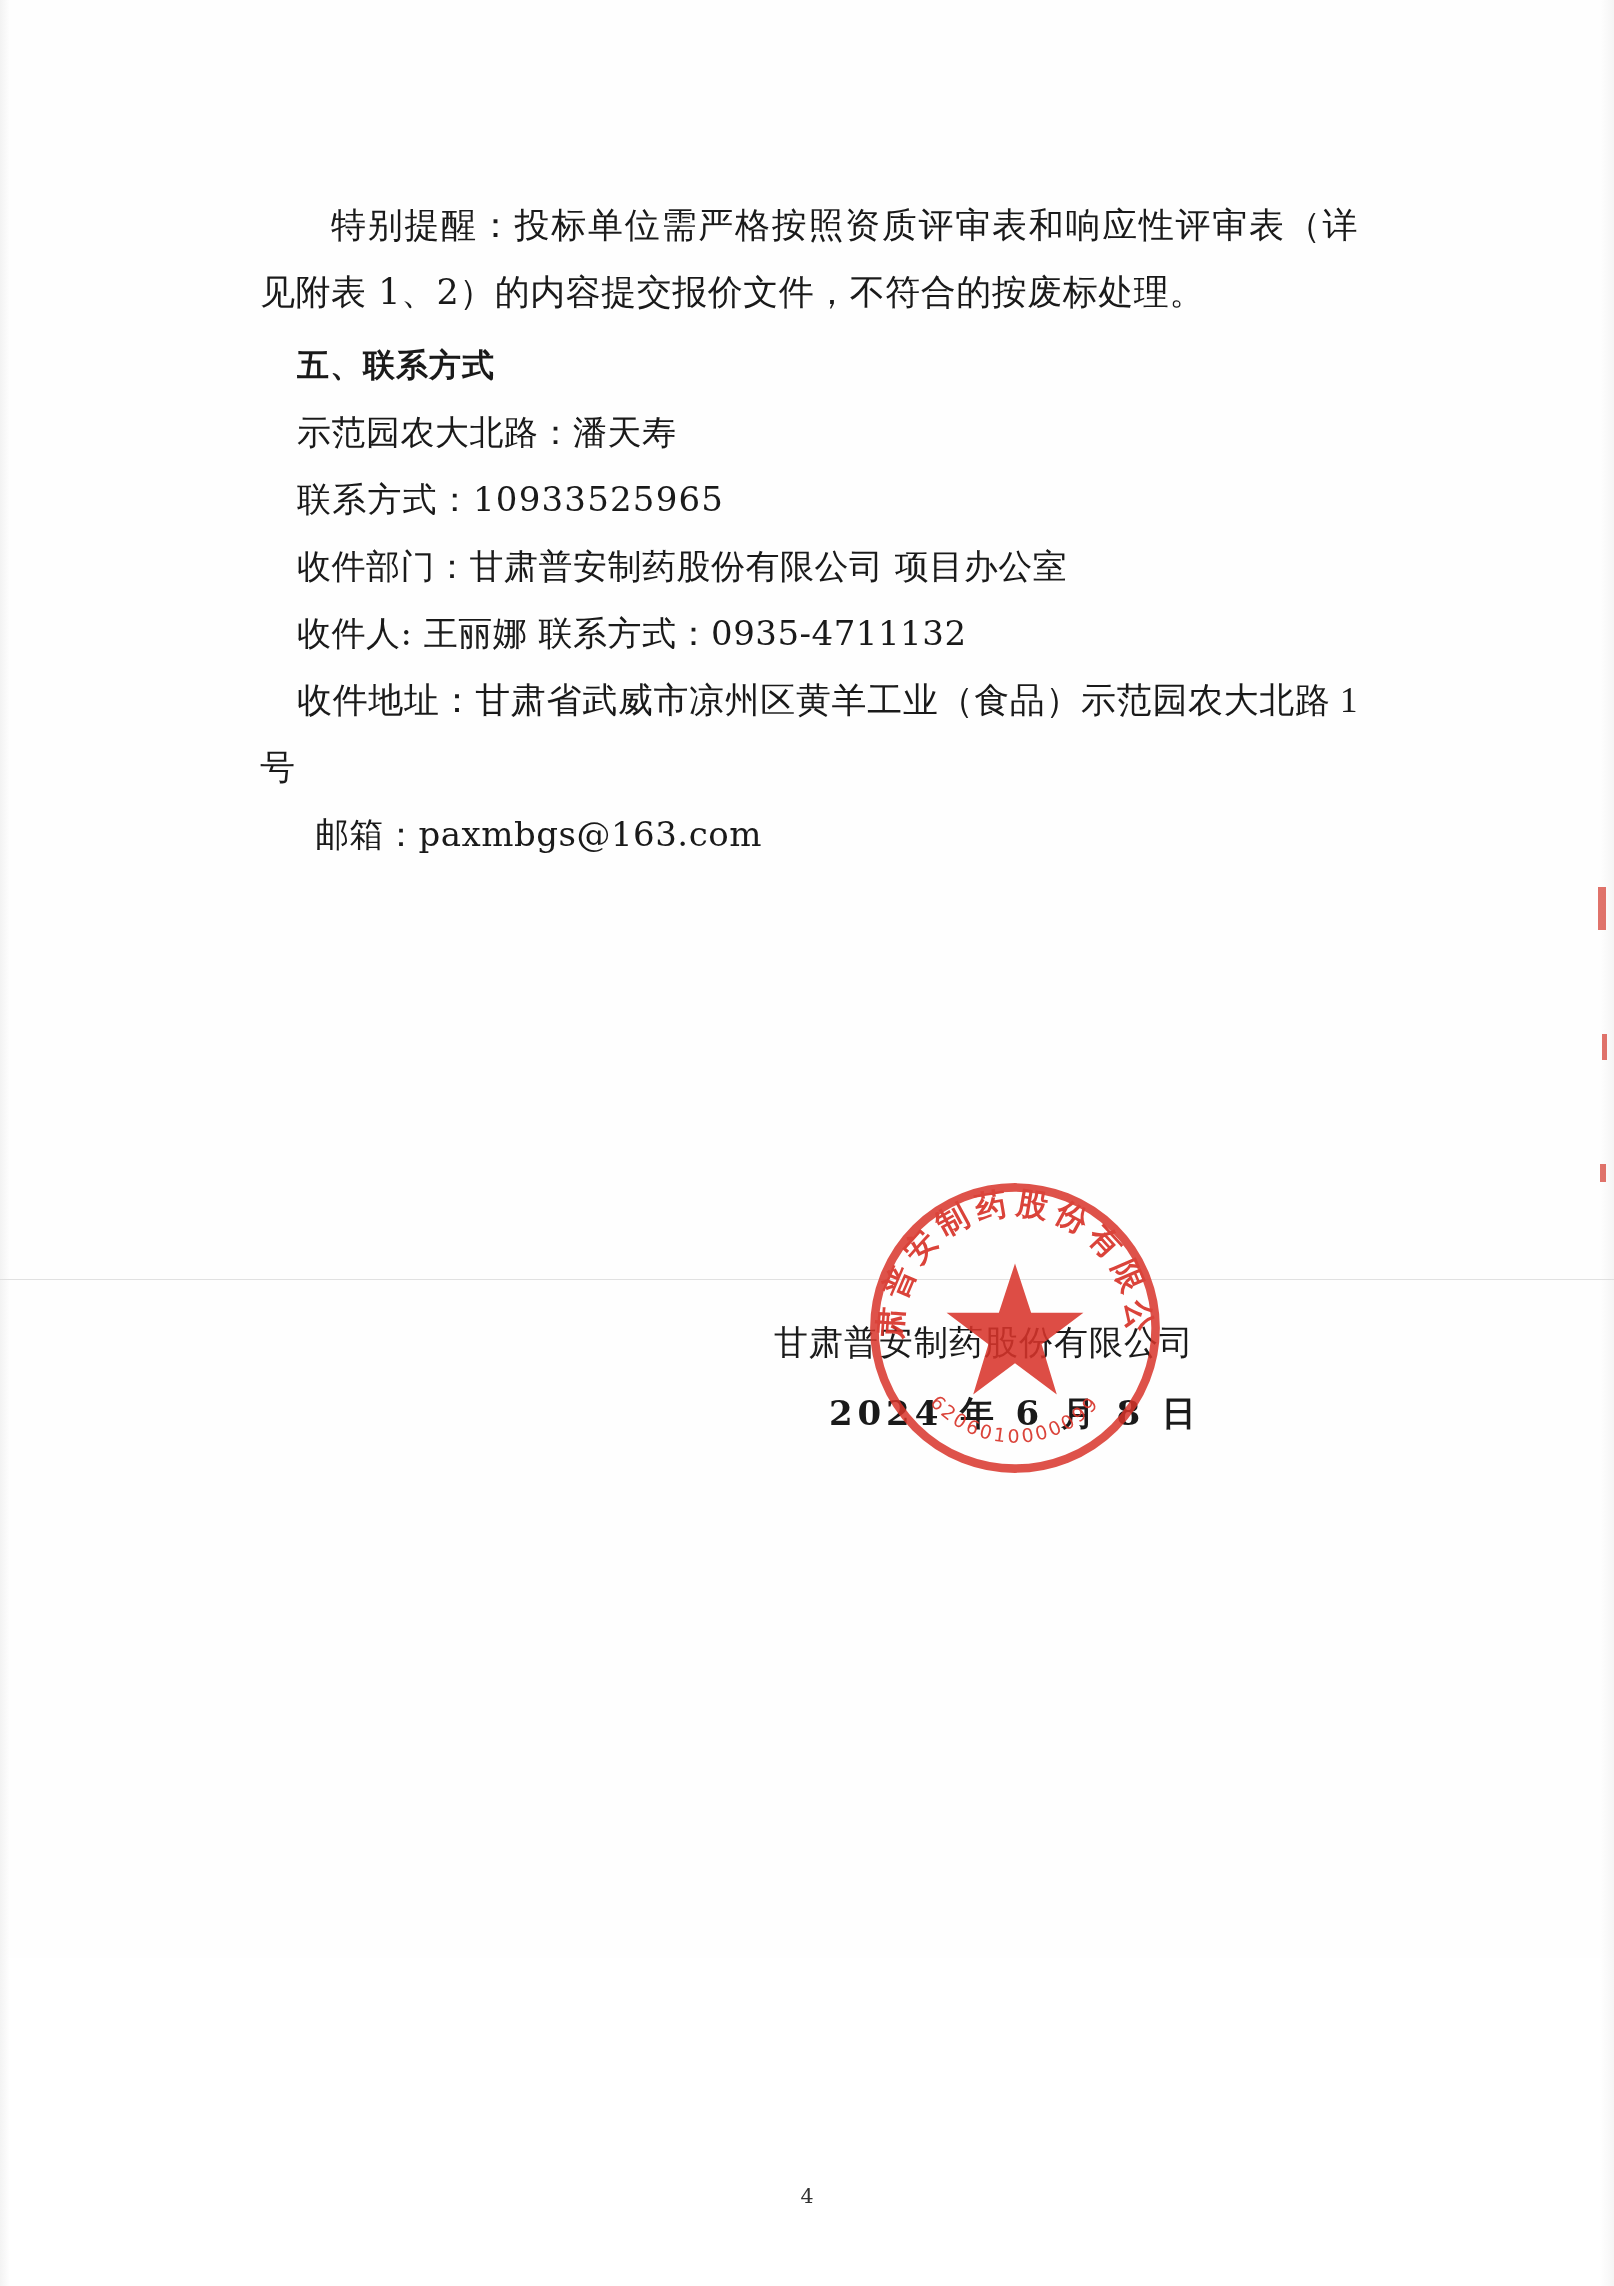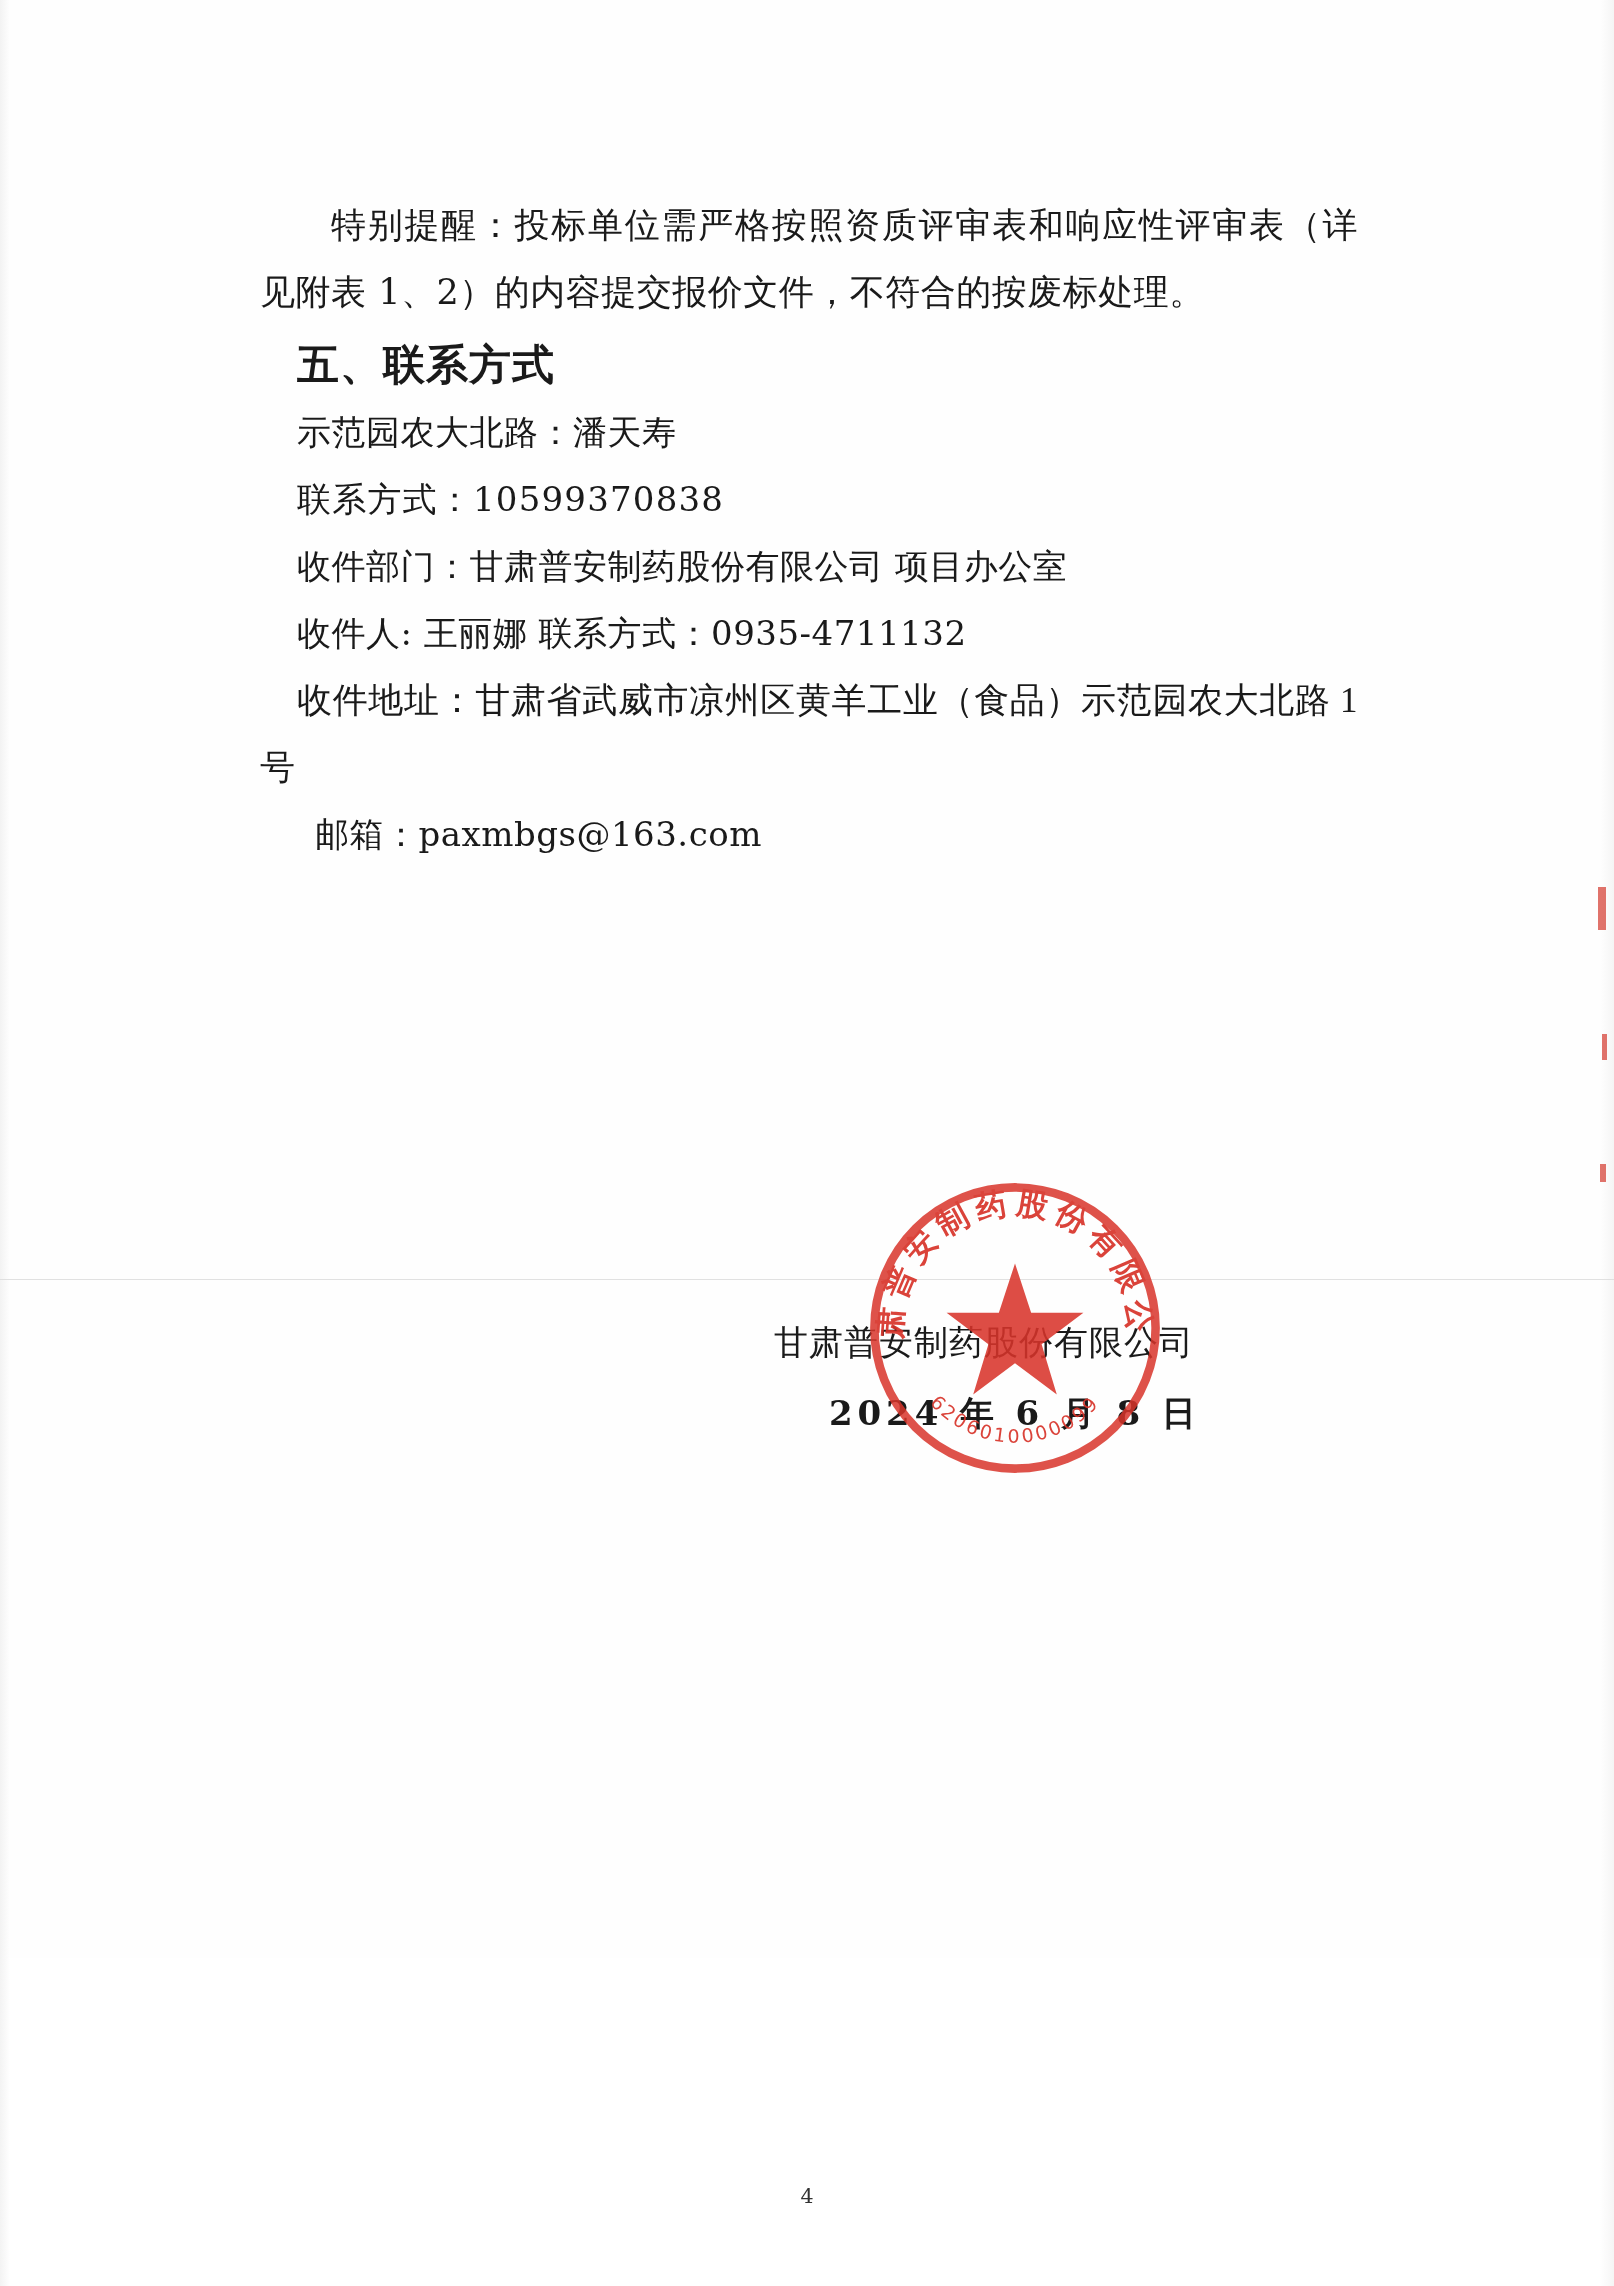--- a/index.html
+++ b/index.html
@@ -58,21 +58,21 @@
     font-size: 35px;
     line-height: 67px;
     letter-spacing: 0.5px;
     text-align: justify;
     margin: 0;
   }
   .indent2 {
     text-indent: 71px;
   }
   .heading {
-    font-size: 42px;
+    font-size: 32px;
     font-weight: bold;
     line-height: 67px;
     text-indent: 37px;
     margin: 0;
     letter-spacing: 1px;
     font-family: Liberation Serif, serif;
   }
   .sub {
     font-size: 34px;
     line-height: 67px;
@@ -158,21 +158,21 @@
   <div class="content">
 
     <p class="para indent2">特别提醒：投标单位需严格按照资质评审表和响应性评审表（详见附表 1、2）的内容提交报价文件，不符合的按废标处理。</p>
 
     <div class="gap-sm"></div>
 
     <p class="heading">五、联系方式</p>
 
     <p class="sub">示范园农大北路：潘天寿</p>
 
-    <p class="sub mono-ish">联系方式：10599370838</p>
+    <p class="sub mono-ish">联系方式：10933525965</p>
 
 
     <p class="sub">收件部门：甘肃普安制药股份有限公司  项目办公室</p>
 
     <p class="sub">收件人: 王丽娜      联系方式：0935-4711132</p>
 
     <p class="para" style="text-indent:37px;font-family:Liberation Serif, serif;">收件地址：甘肃省武威市凉州区黄羊工业（食品）示范园农大北路 1 号</p>
 
     <p class="sub" style="text-indent:55px;">邮箱：paxmbgs@163.com</p>
 

